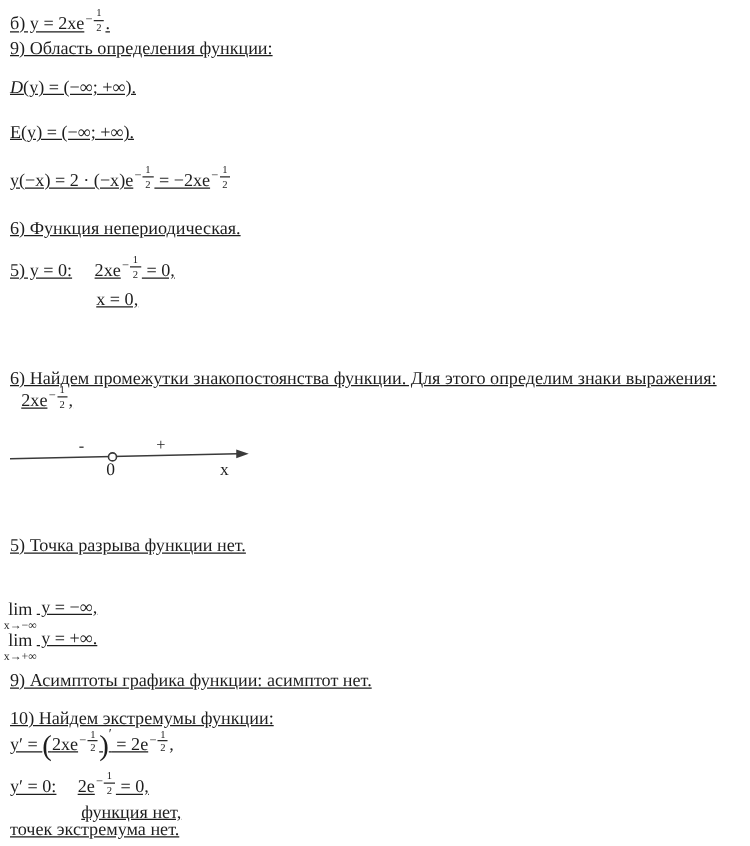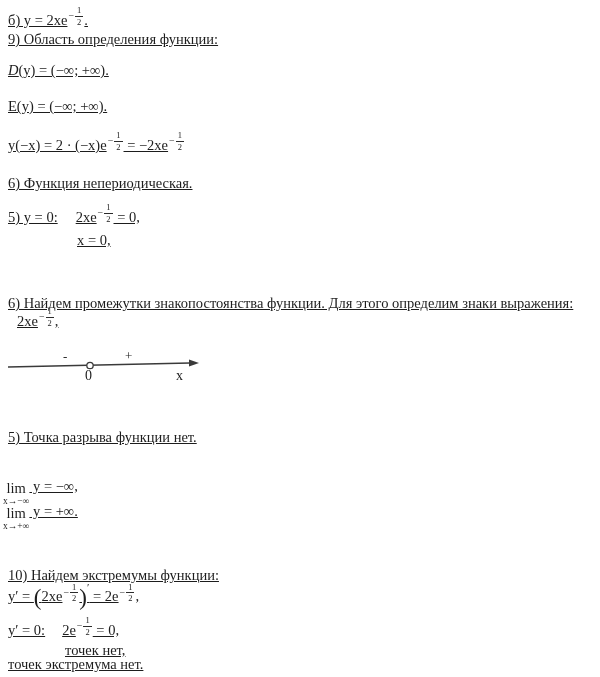--- a/index.html
+++ b/index.html
@@ -87,24 +87,25 @@
 
 
 
   <div class="ln" style="top:428px"><span>5) Точка разрыва функции нет.</span></div>
 
 
   <div class="ln" style="top:477px"><span class="lim"><span class="lw">lim</span><span class="ls">x→−∞</span></span><span> y = −∞,</span></div>
 
   <div class="ln" style="top:502px"><span class="lim"><span class="lw">lim</span><span class="ls">x→+∞</span></span><span> y = +∞.</span></div>
 
+  <div class="ln" style="top:536px"><span>9) Асимптоты графика функции: асимптот нет.</span></div>
 
   <div class="ln" style="top:566px"><span>10) Найдем экстремумы функции:</span></div>
 
   <div class="ln" style="top:581px"><span>y′ = </span><span class="bigp">(</span><span>2xe</span><sup class="exp"><span class="sg">−</span><span class="fr"><span class="nu">1</span><span class="de">2</span></span></sup><span class="bigp">)</span><sup class="prm">′</sup><span> = 2e</span><sup class="exp"><span class="sg">−</span><span class="fr"><span class="nu">1</span><span class="de">2</span></span></sup><span>,</span></div>
 
   <div class="ln" style="top:616px"><span>y′ = 0:</span><span class="sp" style="width:17px"></span><span>2e</span><sup class="exp"><span class="sg">−</span><span class="fr"><span class="nu">1</span><span class="de">2</span></span></sup><span> = 0,</span></div>
 
-  <div class="ln" style="top:641px;left:65px"><span>точек нет,</span></div>
+  <div class="ln" style="top:641px;left:65px"><span>функция нет,</span></div>
 
   <div class="ln" style="top:655px"><span>точек экстремума нет.</span></div>
 
 </div>
 
 </body></html>

